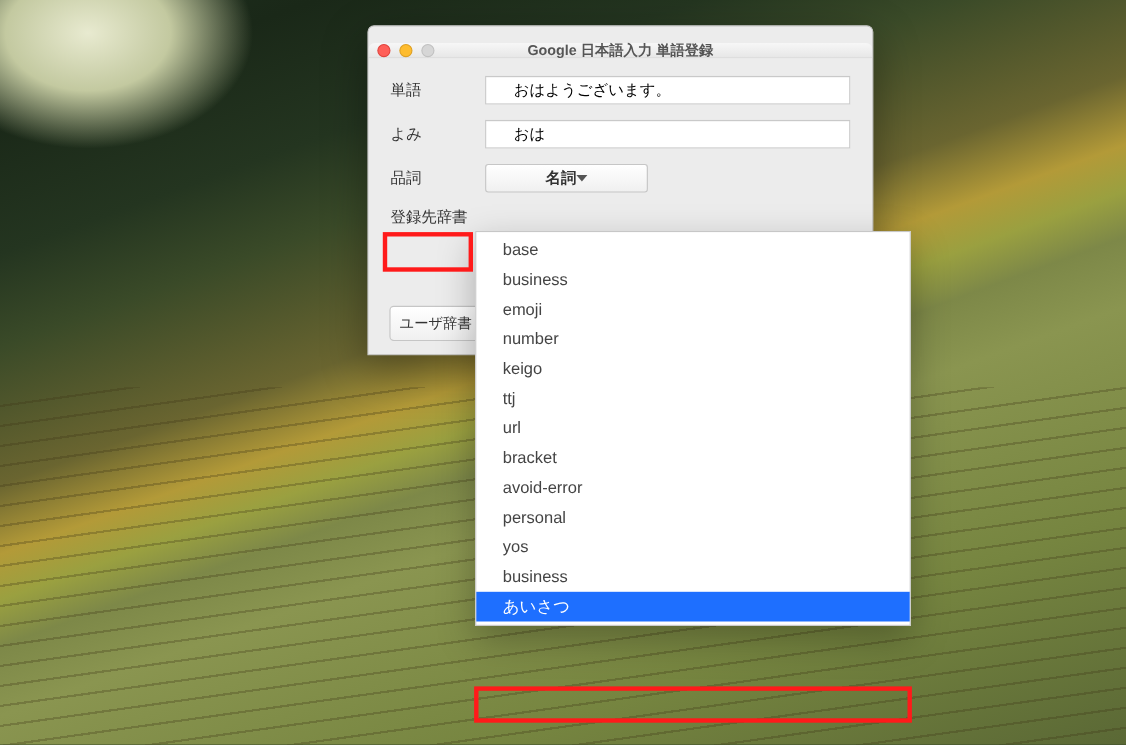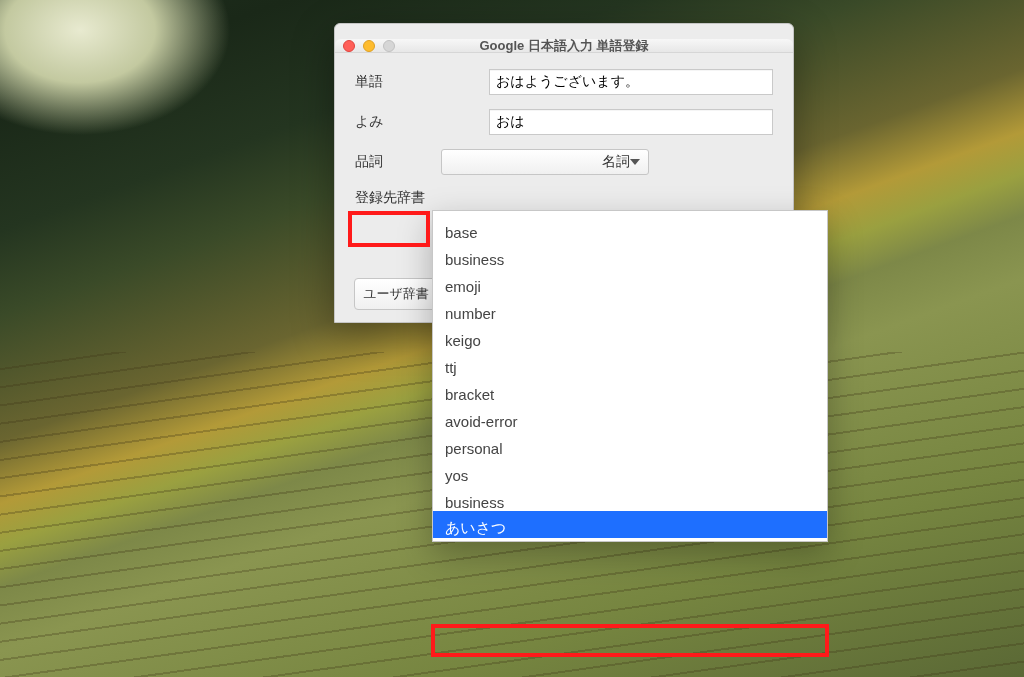--- a/index.html
+++ b/index.html
@@ -89,39 +89,39 @@
       margin-bottom: 14px;
     }
     .label {
       width: 86px;
       font-size: 14px;
       color: #333;
     }
     .text-input {
       flex: 1;
       height: 26px;
-      padding: 3px 6px;
+      padding: 3px 25px;
       font-size: 14px;
       border: 1px solid #c9c9c9;
       background: #fff;
       box-shadow: inset 0 1px 0 rgba(0,0,0,0.04);
-      margin-left: 48px;
     }
     .select {
-      width: 208px;
+      width: 148px;
       height: 26px;
       display: flex;
       align-items: center;
-      justify-content: flex-end;
+      justify-content: center;
       padding: 0 8px;
       font-size: 14px;
       color: #333;
       background: linear-gradient(#ffffff, #f0f0f0);
       border: 1px solid #c6c6c6;
       border-radius: 3px;
+      font-weight: bold;
     }
     .chev {
       width: 0; height: 0;
       border-left: 5px solid transparent;
       border-right: 5px solid transparent;
       border-top: 6px solid #555;
     }
     .highlight-box {
       position: absolute;
       border: 4px solid #ff1a1a;
@@ -156,22 +156,22 @@
       top: 210px;
       width: 396px;
       background: #fff;
       border: 1px solid #c7c7c7;
       box-shadow: 0 12px 32px rgba(0,0,0,0.28);
       padding: 3px 0;
     }
     .dd-item {
       height: 27px;
       display: flex;
-      align-items: flex-end;
-      padding: 0 12px;
+      align-items: center;
+      padding: 0 24px;
       font-size: 15px;
       color: #444;
     }
     .dd-item.selected {
       background: #1e6fff;
       color: #ffffff;
     }
     .hl-item {
       left: 431px;
       top: 624px;
@@ -232,20 +232,23 @@
     <div class="dd-item">
       <span>number</span>
     </div>
     <div class="dd-item">
       <span>keigo</span>
     </div>
     <div class="dd-item">
       <span>ttj</span>
     </div>
     <div class="dd-item">
+      <span>url</span>
+    </div>
+    <div class="dd-item">
       <span>bracket</span>
     </div>
     <div class="dd-item">
       <span>avoid-error</span>
     </div>
     <div class="dd-item">
       <span>personal</span>
     </div>
     <div class="dd-item">
       <span>yos</span>

